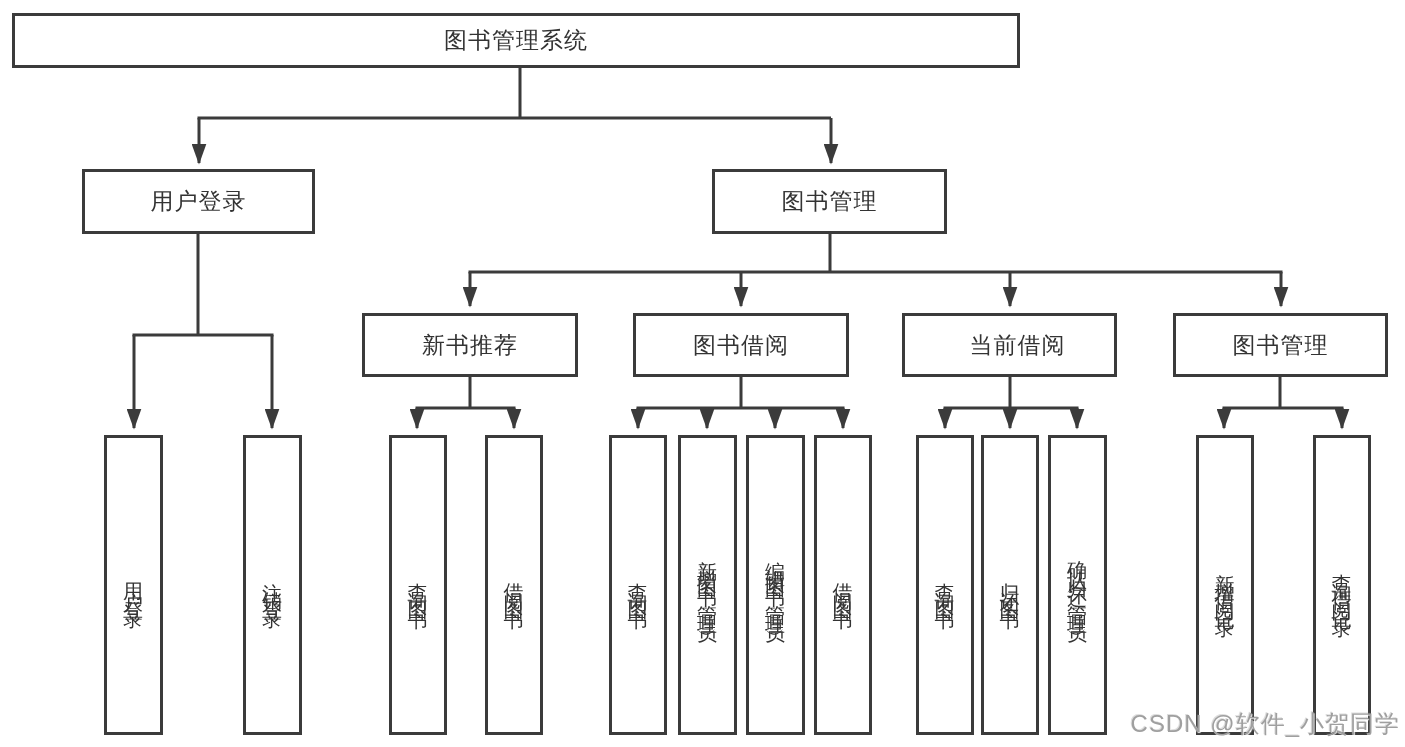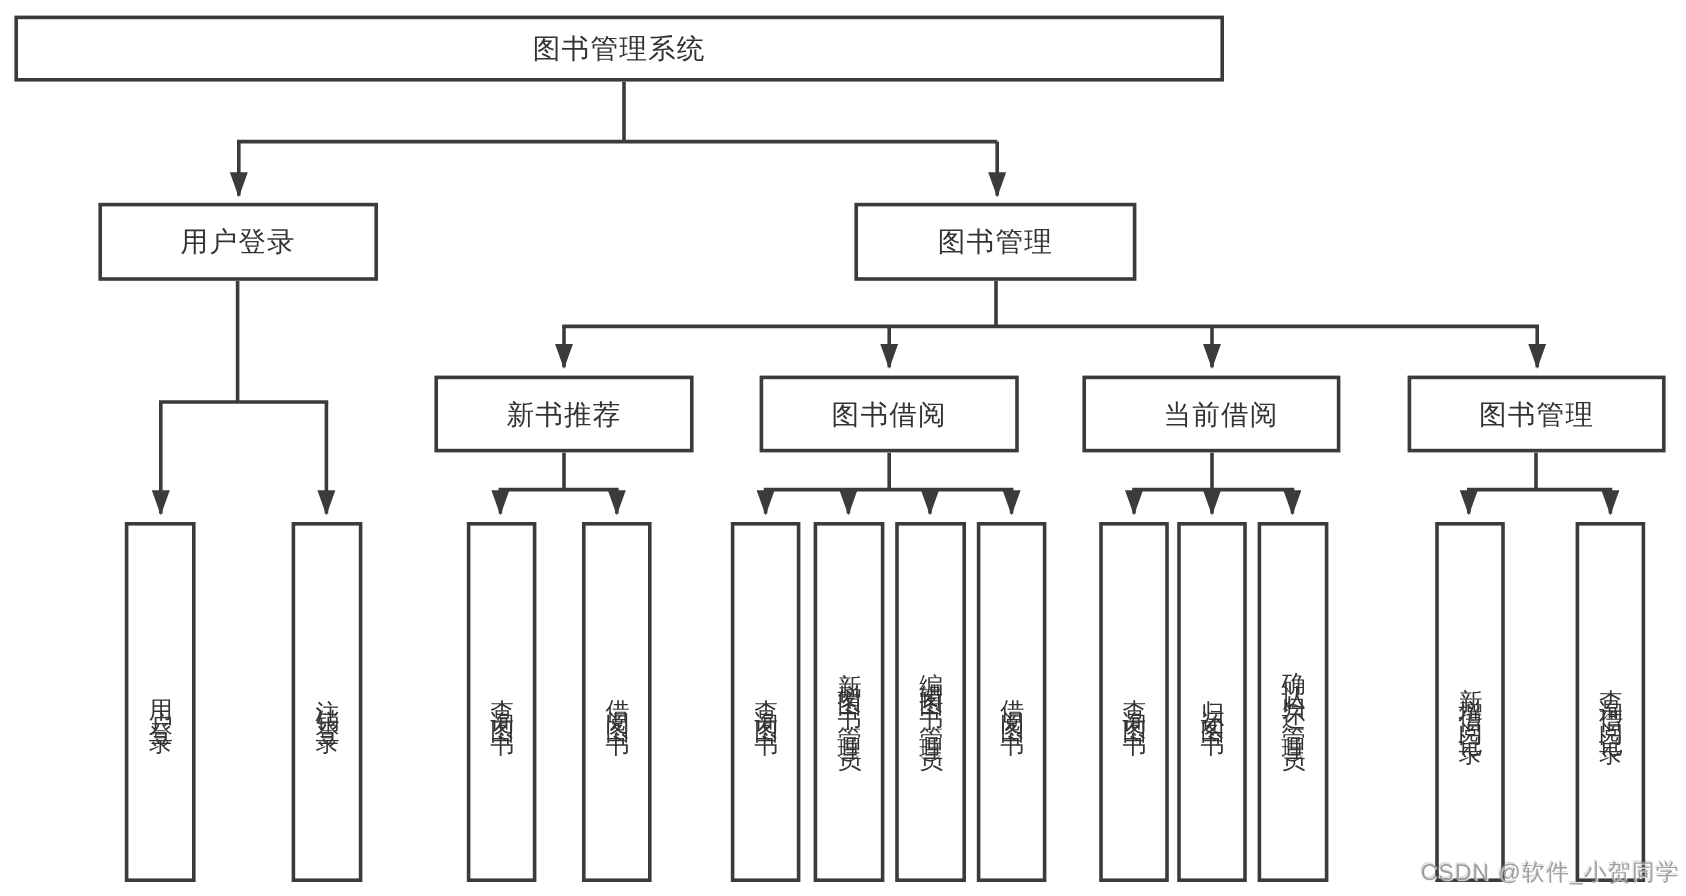--- a/index.html
+++ b/index.html
@@ -42,21 +42,21 @@
     writing-mode: vertical-rl;
     text-orientation: mixed;
     font-size: 20px;
     letter-spacing: 9px;
     line-height: 1;
   }
   .watermark {
     position: absolute;
     right: 5px;
     bottom: 7px;
-    font-size: 19px;
+    font-size: 24px;
     color: #9f9f9f;
     letter-spacing: 1px;
     text-shadow: 1px 1px 1px rgba(255,255,255,0.9), -1px -1px 0 rgba(120,120,120,0.25);
     z-index: 5;
     white-space: nowrap;
   }
 </style>
 </head>
 <body>
 

